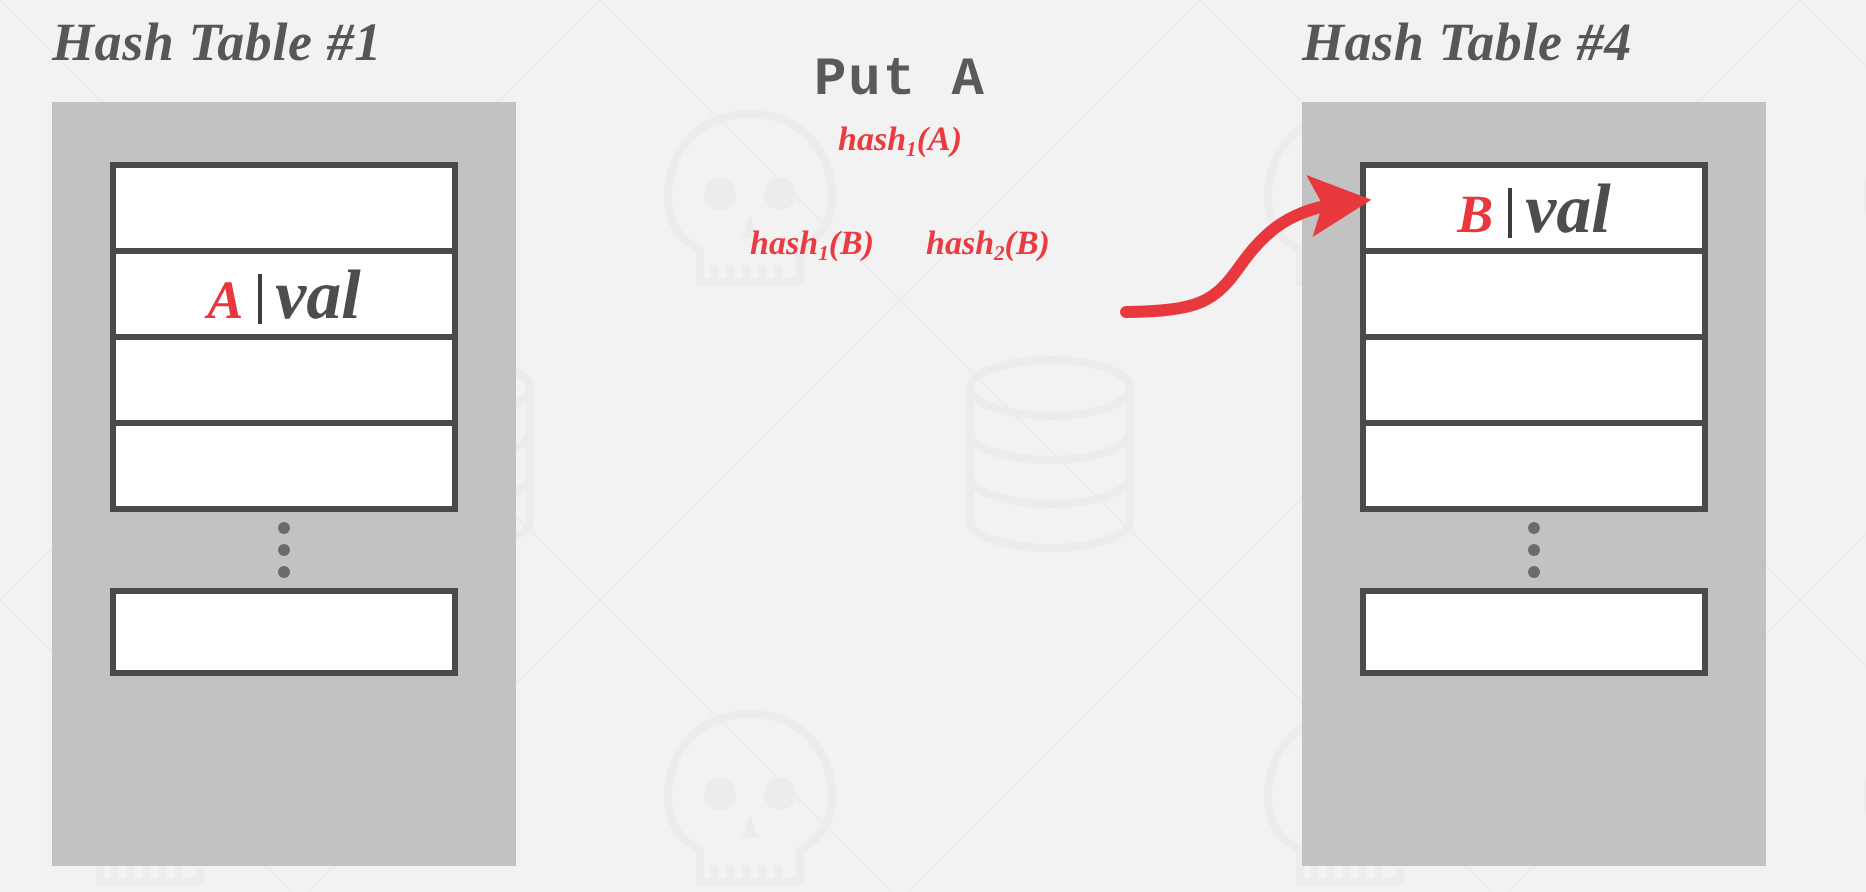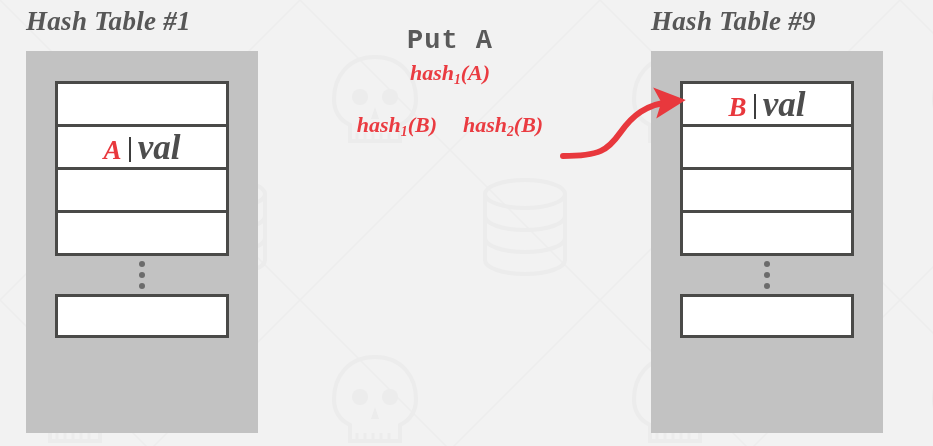--- a/index.html
+++ b/index.html
@@ -156,21 +156,21 @@
     display: flex;
     justify-content: center;
     align-items: baseline;
     gap: 26px;
     white-space: nowrap;
   }
   .hash {
     font-family: "Liberation Serif", serif;
     font-weight: bold;
     font-style: italic;
-    font-size: 22px;
+    font-size: 17px;
     color: #ea3b41;
     white-space: nowrap;
   }
   .hash sub {
     font-size: 0.62em;
     font-style: italic;
     font-weight: bold;
     vertical-align: baseline;
     position: relative;
     top: 0.32em;
@@ -275,21 +275,21 @@
     <div class="op-group" style="top:108px;">
       <div class="op-hashes">
         <span class="hash"><span>hash</span><sub>1</sub><span>(B)</span></span>
         <span class="hash"><span>hash</span><sub>2</sub><span>(B)</span></span>
       </div>
     </div>
 
   </div>
 
   <div class="table-block" style="left:651px; width:232px;">
-    <div class="table-title">Hash Table #9</div>
+    <div class="table-title">Hash Table #4</div>
     <div class="table-frame" style="width:232px;">
       <div class="slot-stack" style="width:174px;">
         <div class="slot" style="width:174px;">
           <span class="entry">
             <span class="entry-key">B</span>
             <span class="entry-bar"></span>
             <span class="entry-val">val</span>
           </span>
         </div>
         <div class="slot" style="width:174px;"></div>

